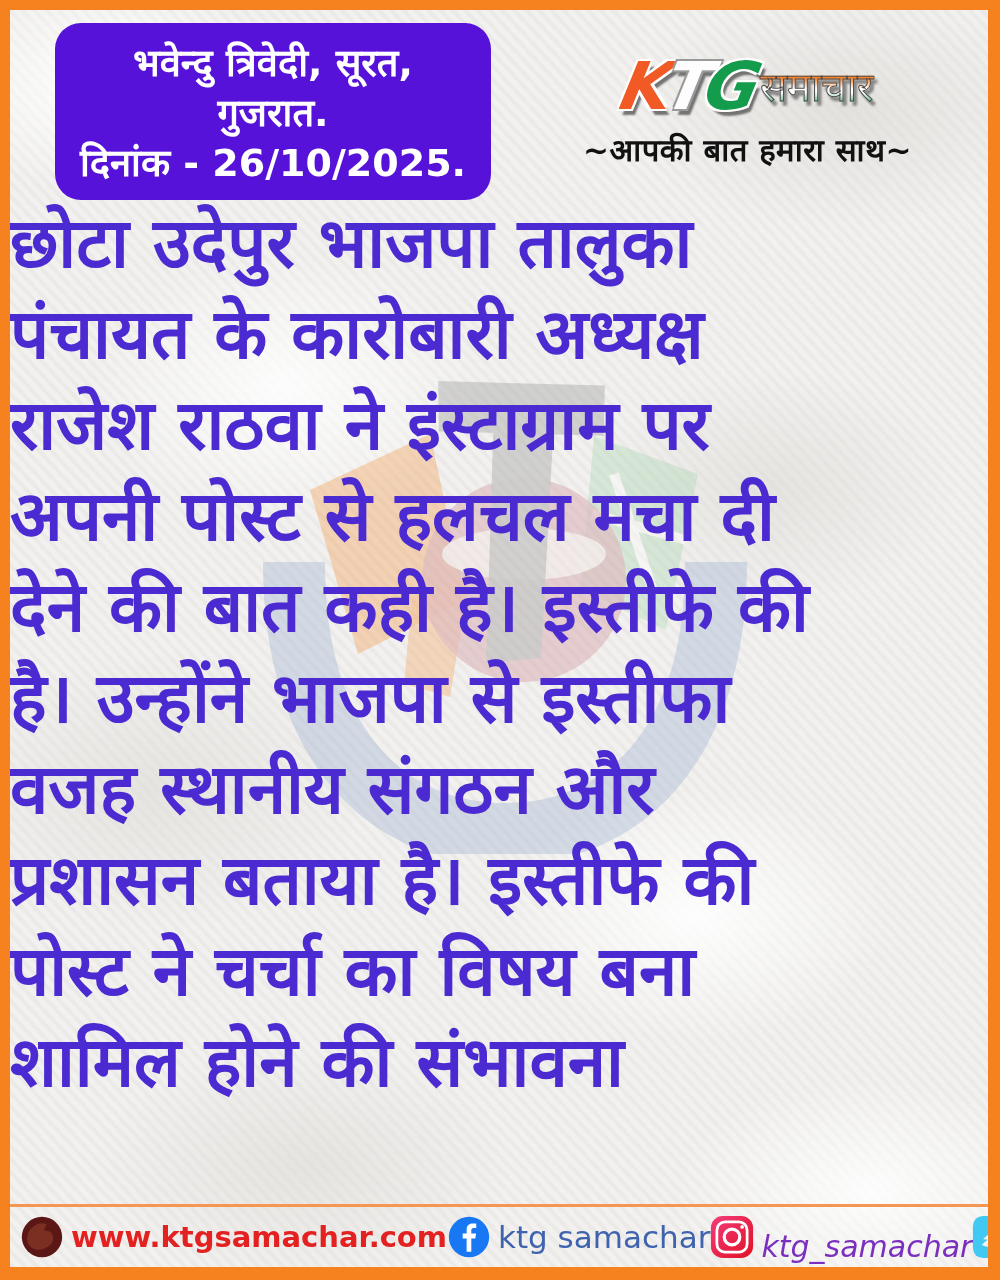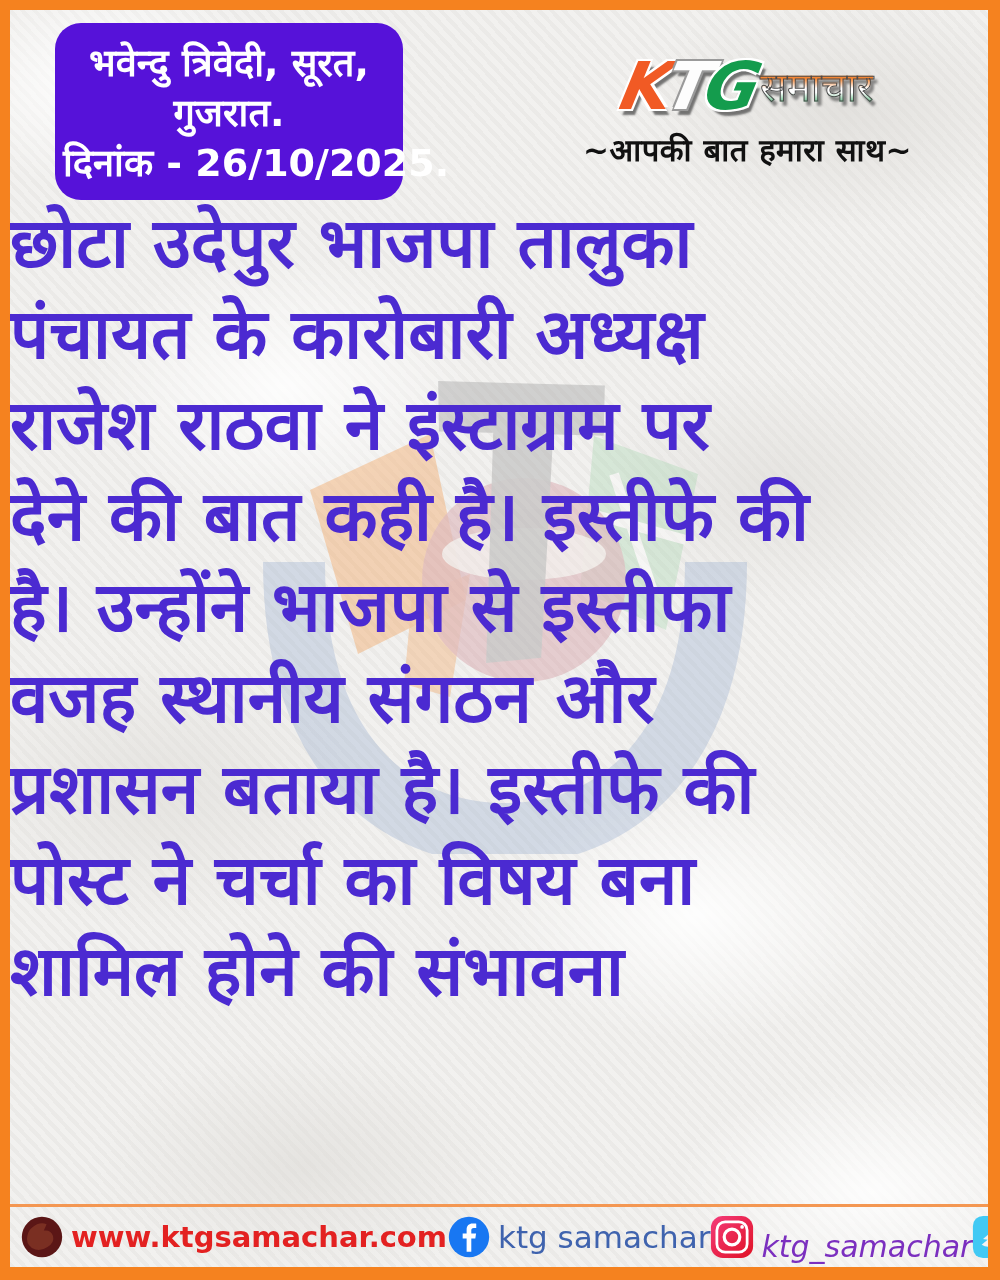--- a/index.html
+++ b/index.html
@@ -17,21 +17,21 @@
       radial-gradient(ellipse 260px 170px at 78% 38%, rgba(221,219,215,.6),  transparent 70%),
       radial-gradient(ellipse 300px 200px at 15% 62%, rgba(223,221,217,.65), transparent 70%),
       radial-gradient(ellipse 280px 180px at 70% 72%, rgba(255,255,255,.9),  transparent 70%),
       radial-gradient(ellipse 300px 170px at 30% 92%, rgba(221,219,215,.6),  transparent 70%),
       radial-gradient(ellipse 280px 160px at 88% 94%, rgba(255,255,255,.85), transparent 70%),
       repeating-linear-gradient(47deg, rgba(206,204,200,.14) 0 4px, rgba(255,255,255,.12) 4px 9px);
   }
 
   
   .info-box {
-    position:absolute; left:45px; top:13px; width:348px; min-height:162px;
+    position:absolute; left:45px; top:13px; width:436px; min-height:162px;
     background:#5612D9; border-radius:26px; padding:15px 8px 12px 8px;
     text-align:center; z-index:3;
   }
   .info-line { color:#ffffff; font-weight:bold; font-size:38px; line-height:50px; white-space:nowrap; }
 
   .logo-block { position:absolute; left:505px; top:42px; width:465px; text-align:center; z-index:3; }
   .logo-row { white-space:nowrap; }
   .ktg-letter {
     display:inline-block; font-style:italic; font-weight:900; font-size:66px; line-height:70px;
     transform:skewX(-12deg); letter-spacing:-2px;
@@ -102,20 +102,21 @@
     <div class="logo-row">
       <span class="ktg-letter ktg-k">K</span><span class="ktg-letter ktg-t">T</span><span class="ktg-letter ktg-g">G</span><span class="samachar-word">समाचार</span>
     </div>
     <div class="tagline">~आपकी बात हमारा साथ~</div>
   </div>
 
   <div class="article">
     <div class="article-line">छोटा उदेपुर भाजपा तालुका</div>
     <div class="article-line">पंचायत के कारोबारी अध्यक्ष</div>
     <div class="article-line">राजेश राठवा ने इंस्टाग्राम पर</div>
+    <div class="article-line">अपनी पोस्ट से हलचल मचा दी</div>
     <div class="article-line">देने की बात कही है। इस्तीफे की</div>
     <div class="article-line">है। उन्होंने भाजपा से इस्तीफा</div>
     <div class="article-line">वजह स्थानीय संगठन और</div>
     <div class="article-line">प्रशासन बताया है। इस्तीफे की</div>
     <div class="article-line">पोस्ट ने चर्चा का विषय बना</div>
     <div class="article-line">शामिल होने की संभावना</div>
   </div>
 
   <div class="footer-divider"></div>
 

